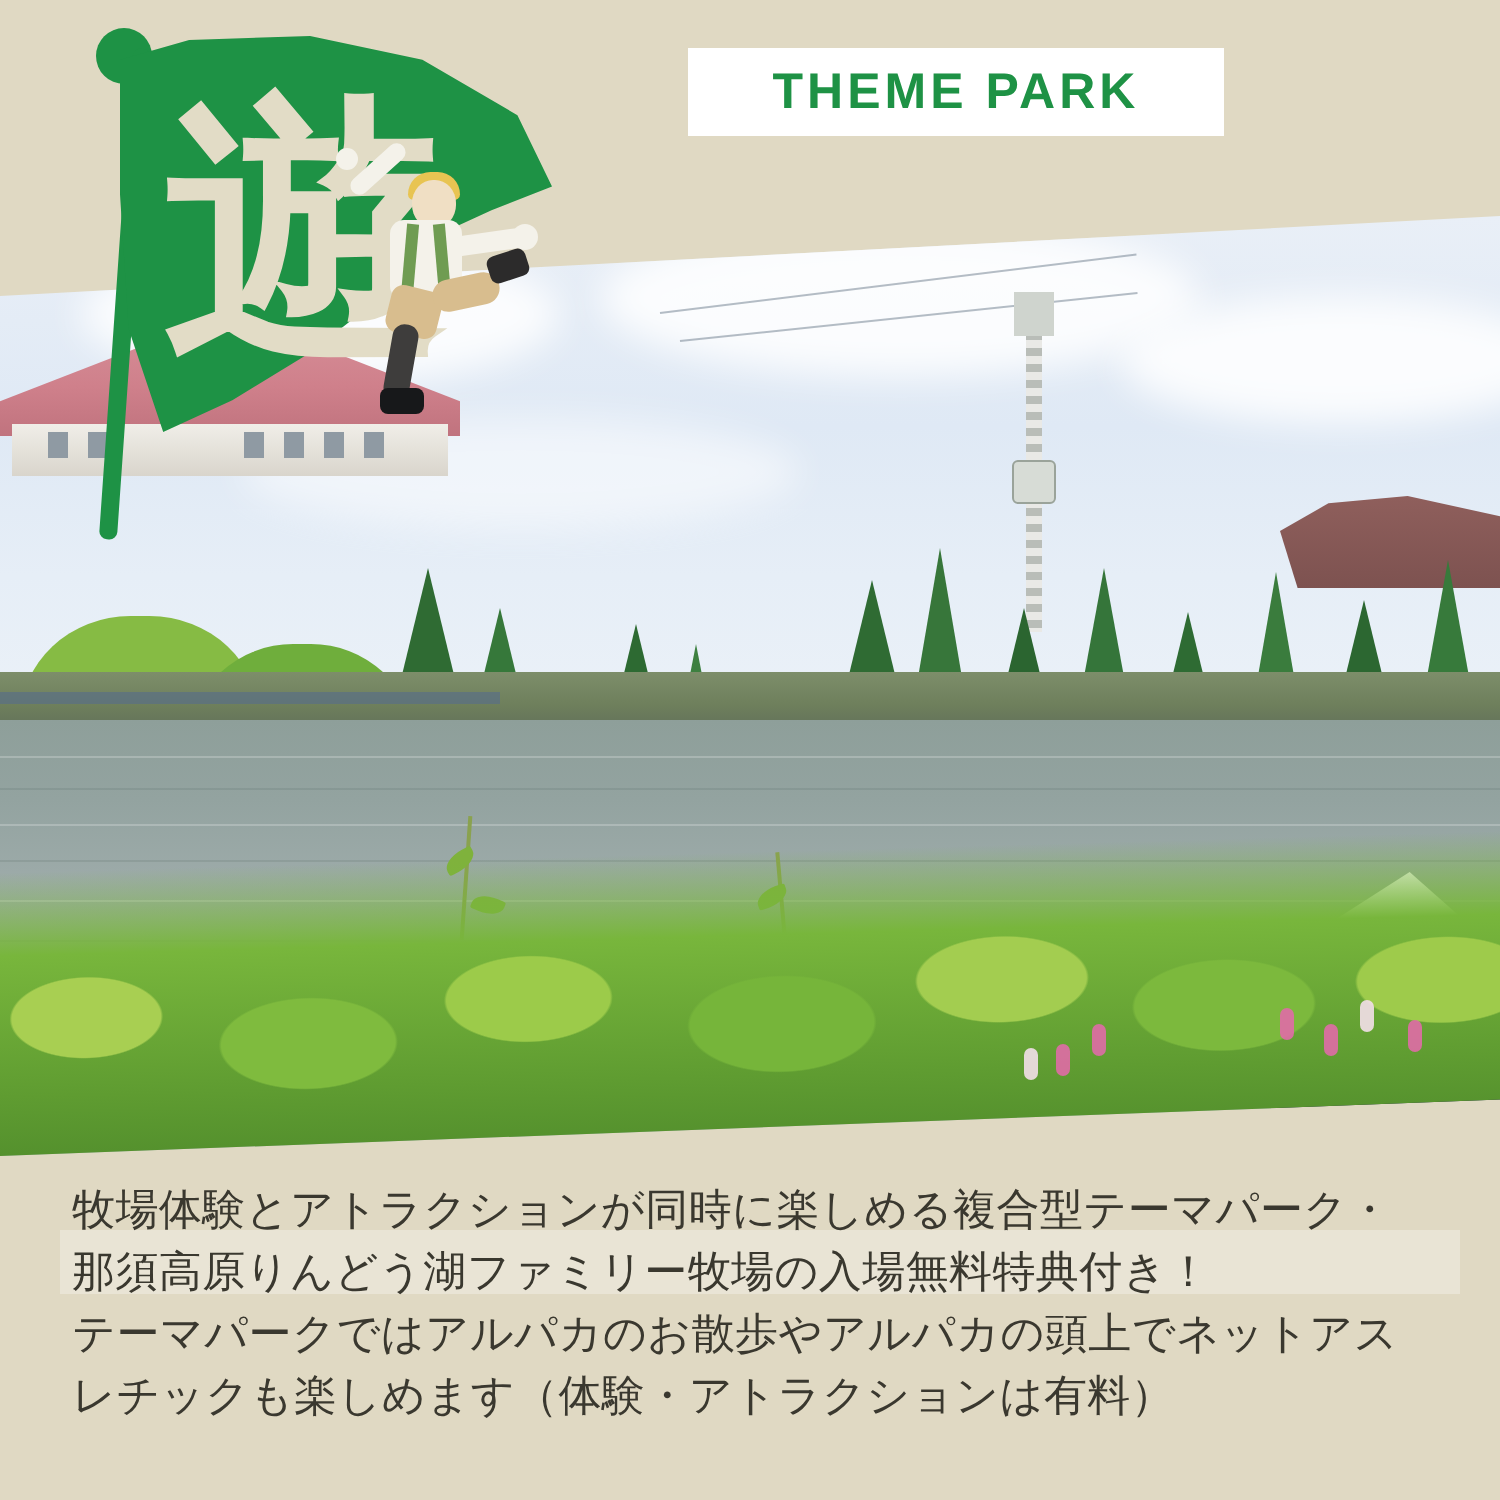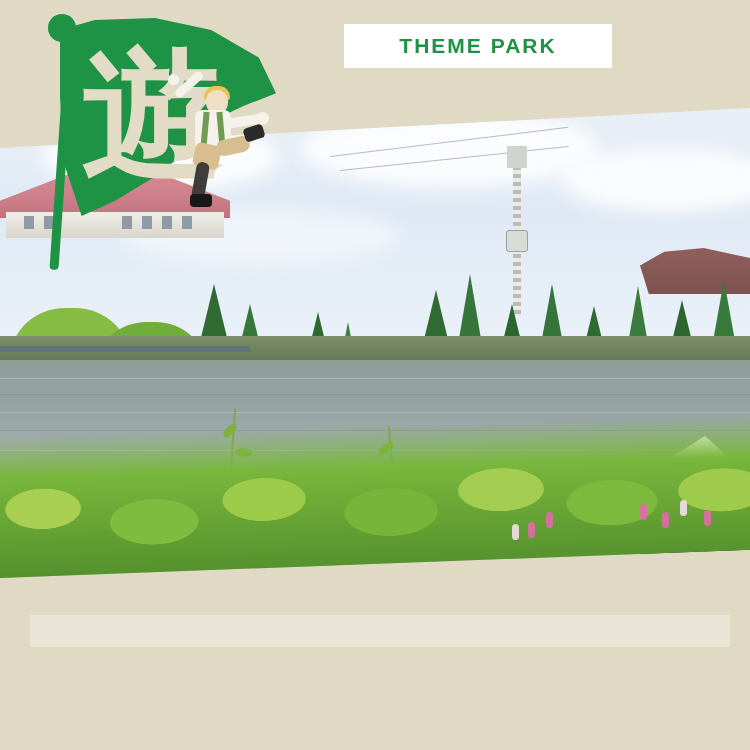--- a/index.html
+++ b/index.html
@@ -221,21 +221,21 @@
   #p-legB{ left:30px; top:90px; width:13px;height:38px;border-radius:6px;
            background:#3e3d3c; transform:rotate(10deg);}
   #p-bootB{ left:26px; top:122px; width:22px;height:13px;border-radius:4px;
             background:#17181a;}
 
   #label-en {
     position:absolute; left:344px; top:24px; width:268px; height:44px;
     background:#ffffff; display:flex; align-items:center; justify-content:center;
   }
   #label-en span{
-    color:#1e9245; font-weight:700; font-size:21px; letter-spacing:2.0px;
+    color:#1e9245; font-weight:700; font-size:25px; letter-spacing:2.0px;
     font-family:"Liberation Sans", sans-serif;
   }
   #label-jp {
     position:absolute; left:282px; top:74px; width:394px; height:70px;
     background:#ffffff; display:flex; align-items:center; justify-content:center;
   }
   #label-jp span{
     color:#1e9245; font-weight:700; font-size:55px; letter-spacing:1px;
     font-family:"DejaVu Sans", sans-serif; line-height:60px;
   }
@@ -389,14 +389,18 @@
       <div class="pp" id="p-bootB"></div>
     </div>
   </div>
 
   <div id="label-en">
     <span>THEME PARK</span>
   </div>
 
 
   <div id="hl"></div>
+  <div id="caption">
+    <p>牧場体験とアトラクションが同時に楽しめる複合型テーマパーク・那須高原りんどう湖ファミリー牧場の入場無料特典付き！
+テーマパークではアルパカのお散歩やアルパカの頭上でネットアスレチックも楽しめます（体験・アトラクションは有料）</p>
+  </div>
 
 </div>
 
 </body></html>

